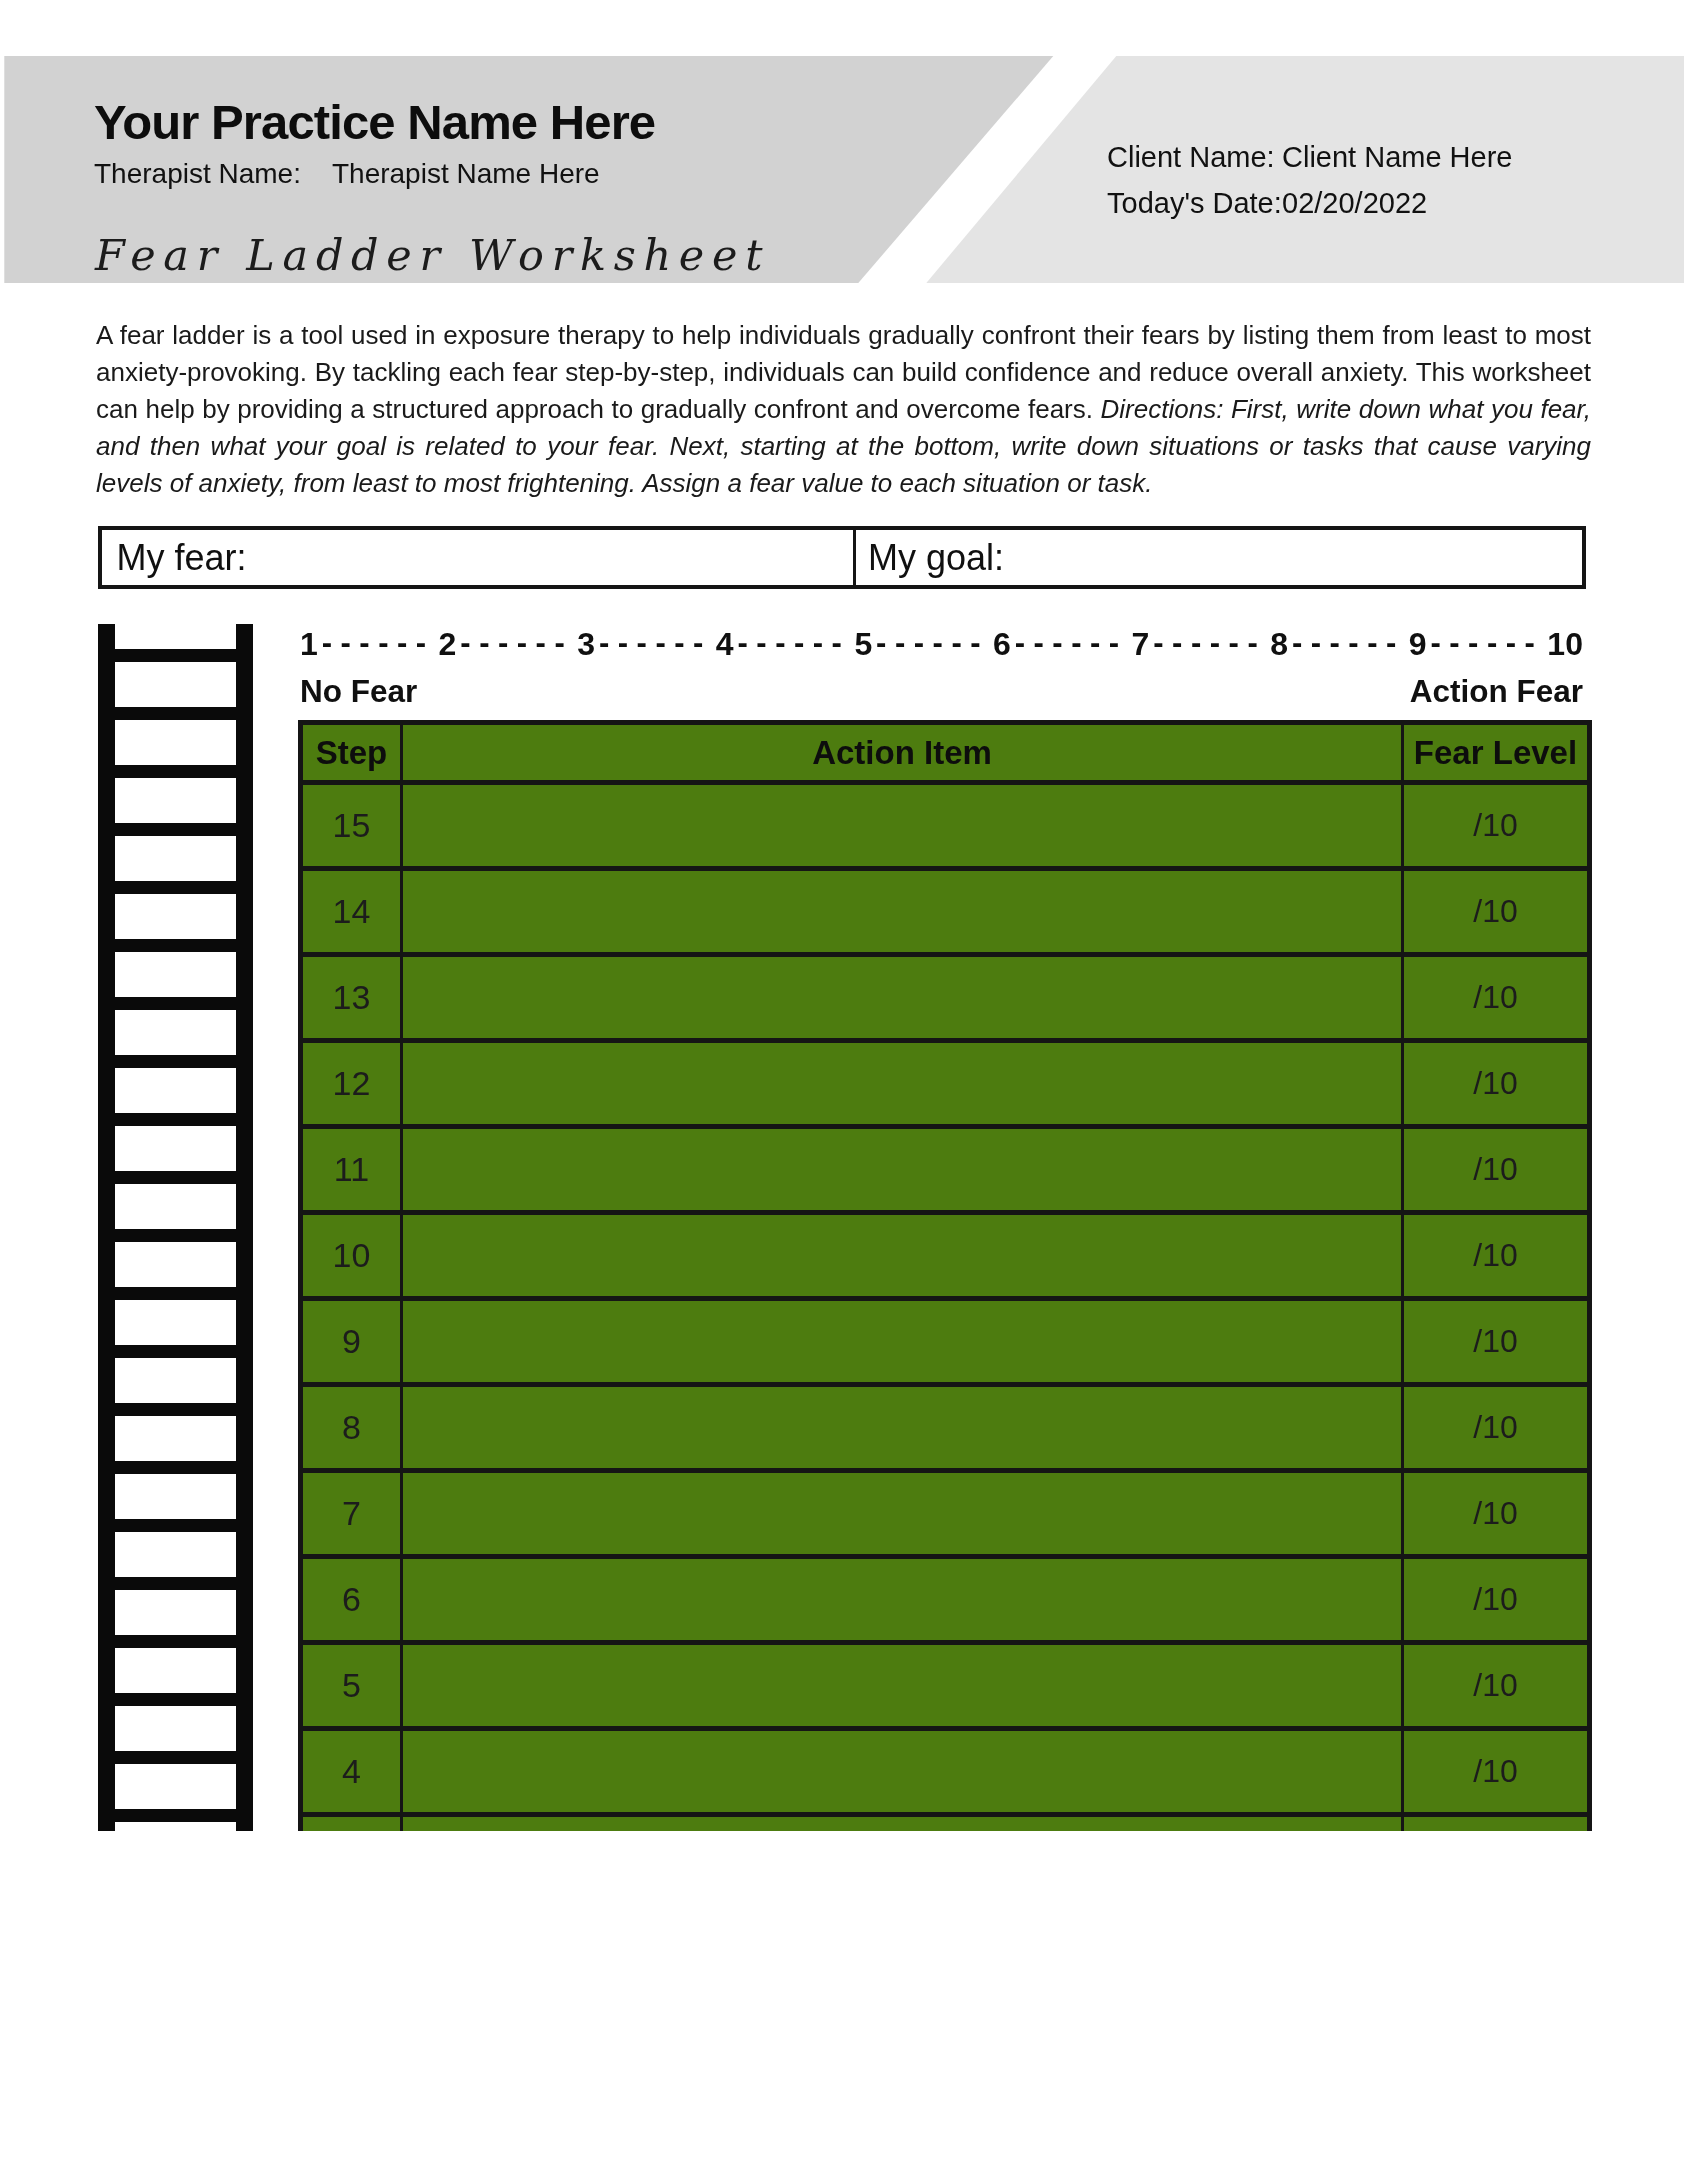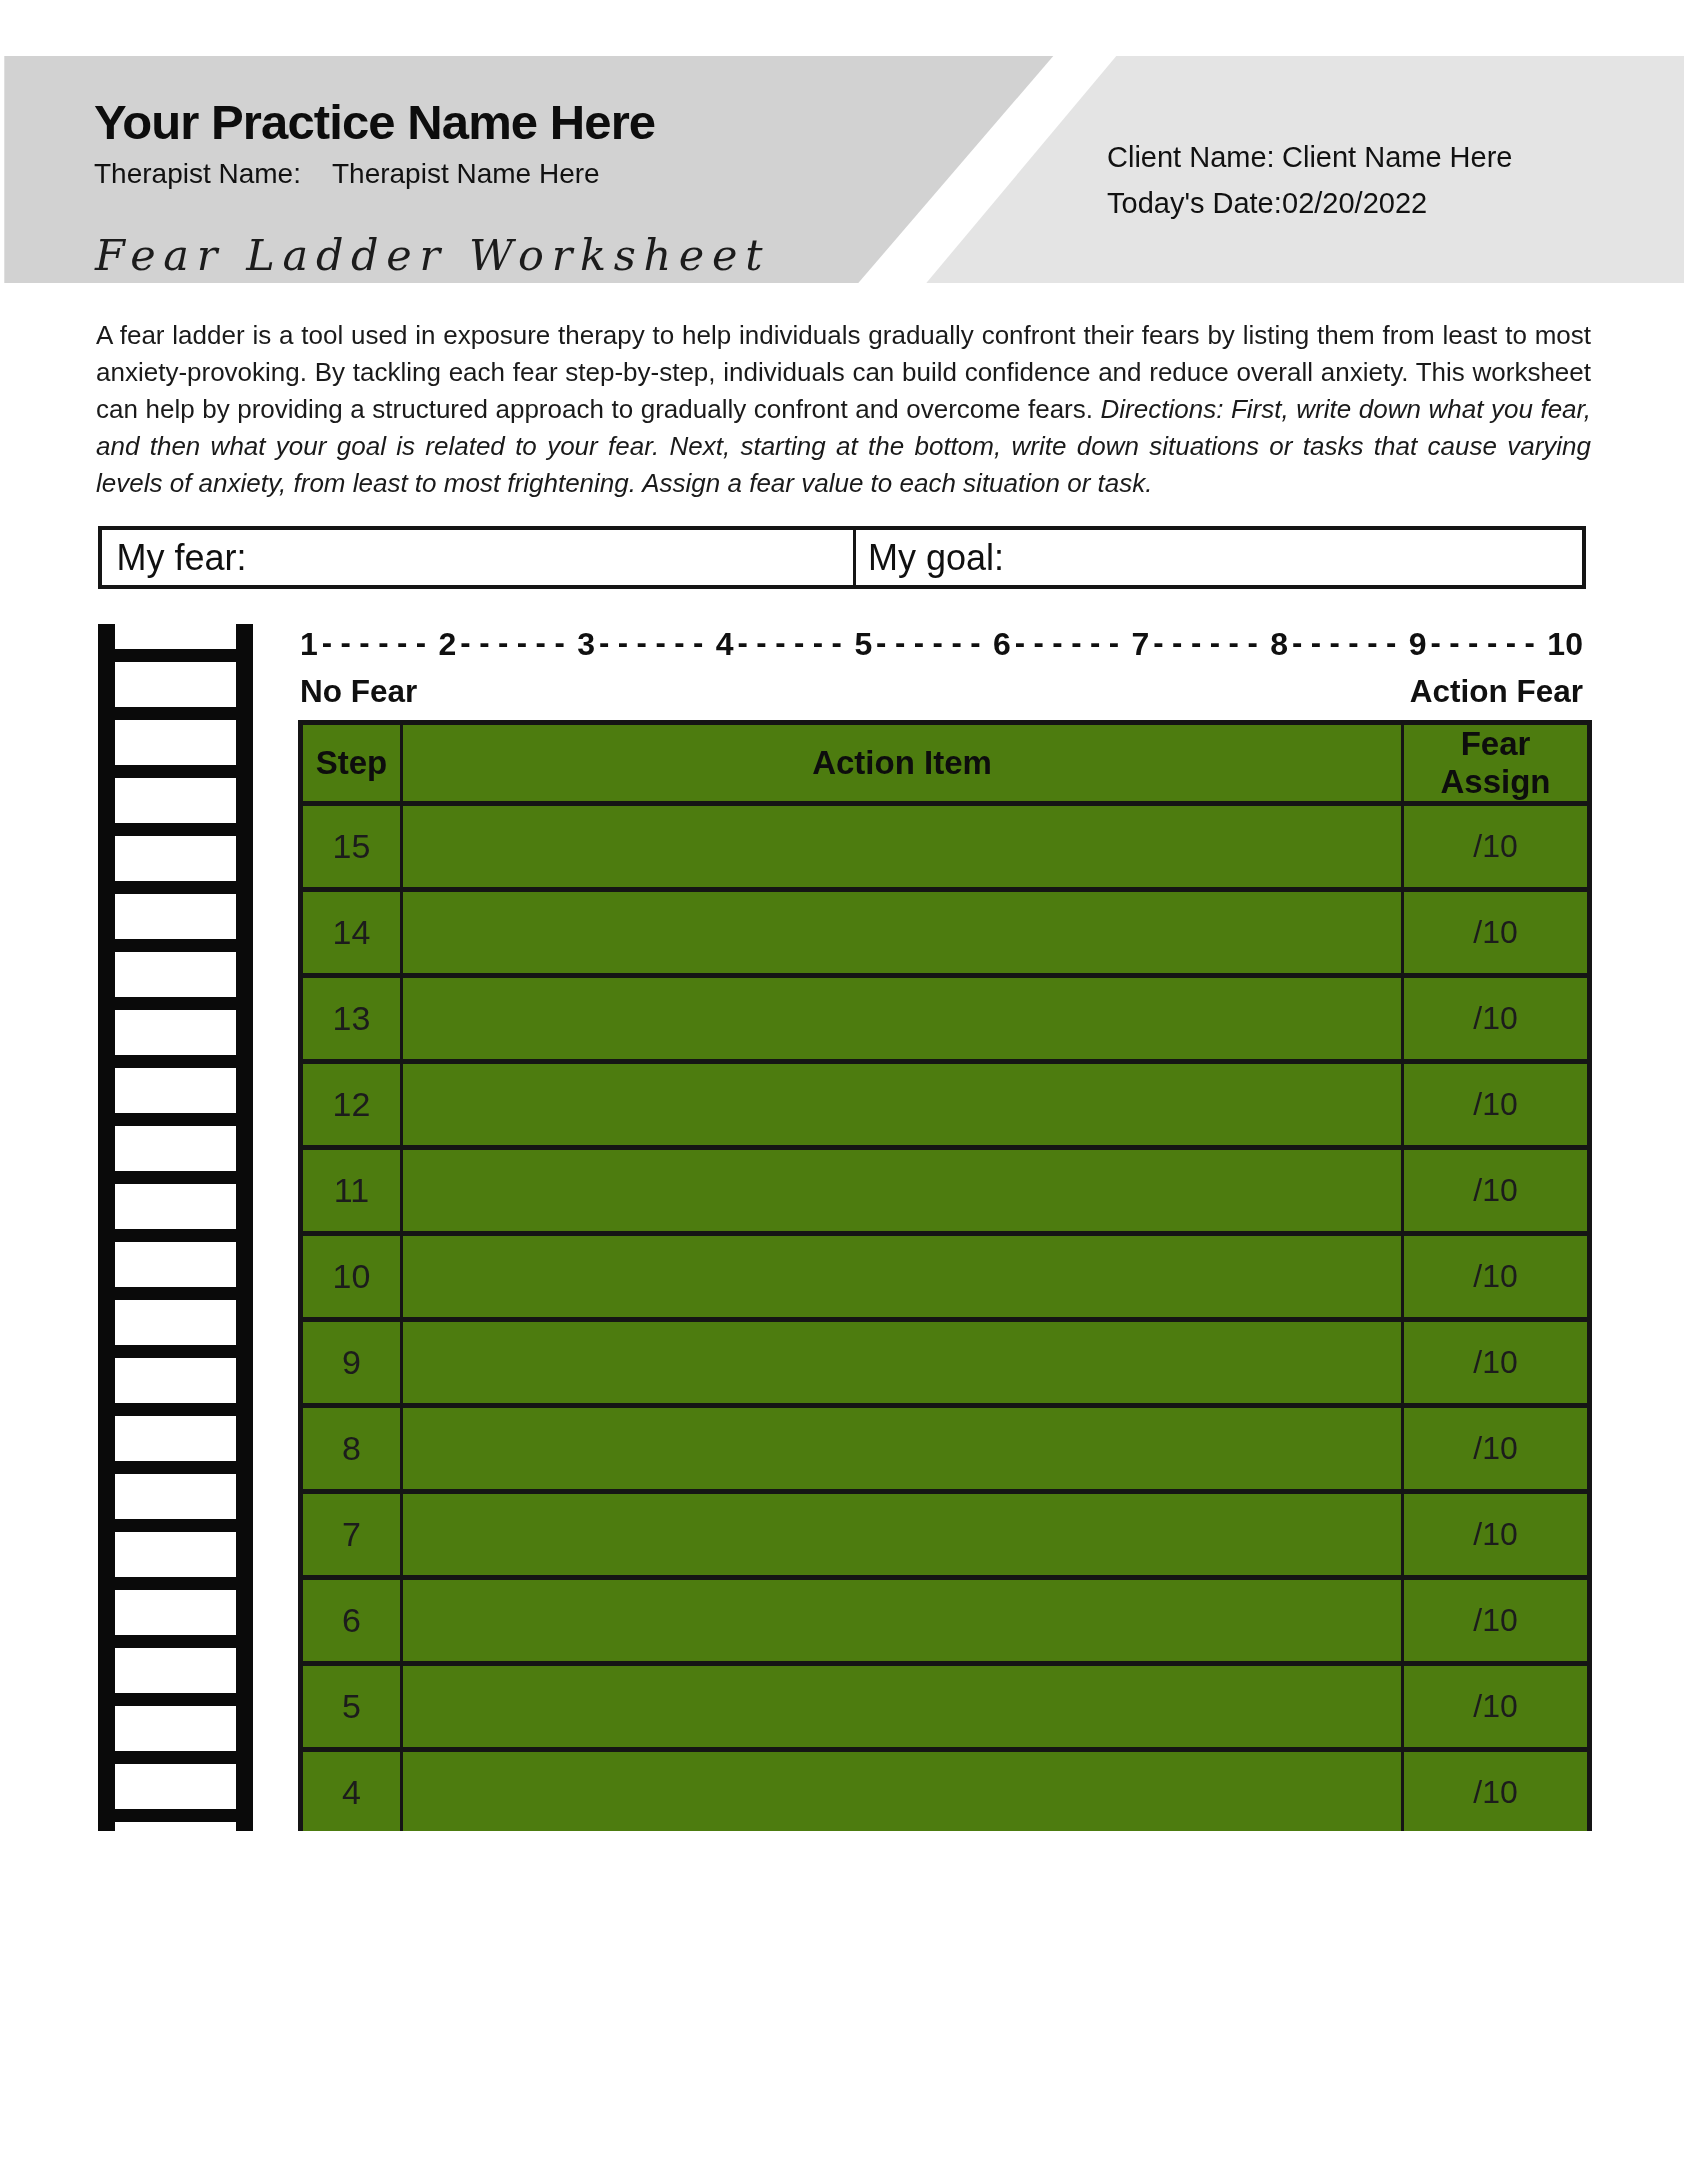--- a/index.html
+++ b/index.html
@@ -144,21 +144,21 @@
   <table class="steps-table">
     <colgroup>
       <col style="width:101px">
         <col style="width:1001px">
         <col style="width:187px">
     </colgroup>
     <thead>
       <tr>
         <th>Step</th>
         <th>Action Item</th>
-        <th>Fear Assign</th>
+        <th>Fear Level</th>
       </tr>
     </thead>
     <tbody id="table-body">
         <tr>
     <td class="c-step">15</td>
     <td class="c-action"></td>
     <td class="c-fear">/10</td>
   </tr>
         <tr>
     <td class="c-step">14</td>

